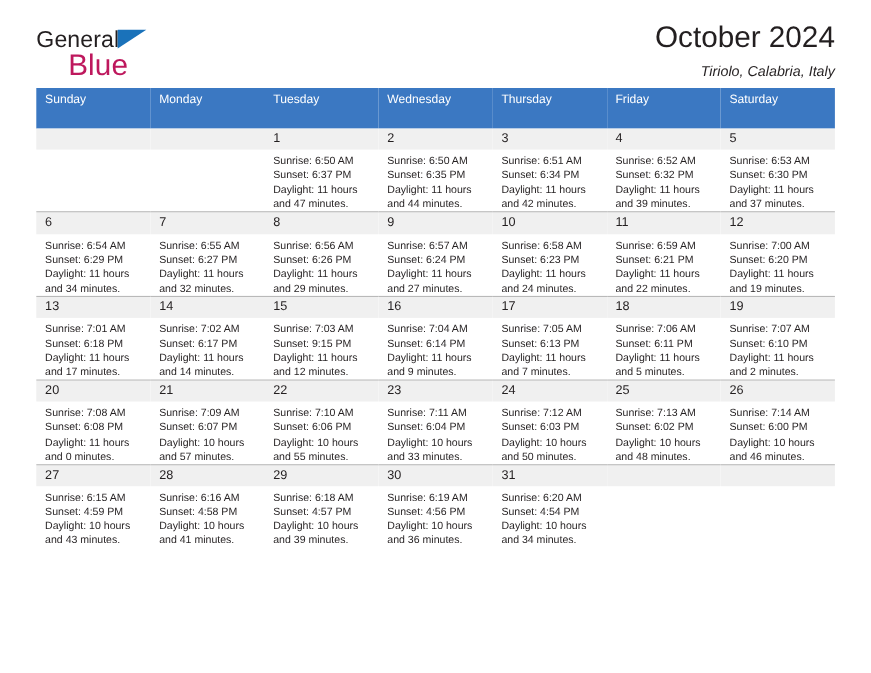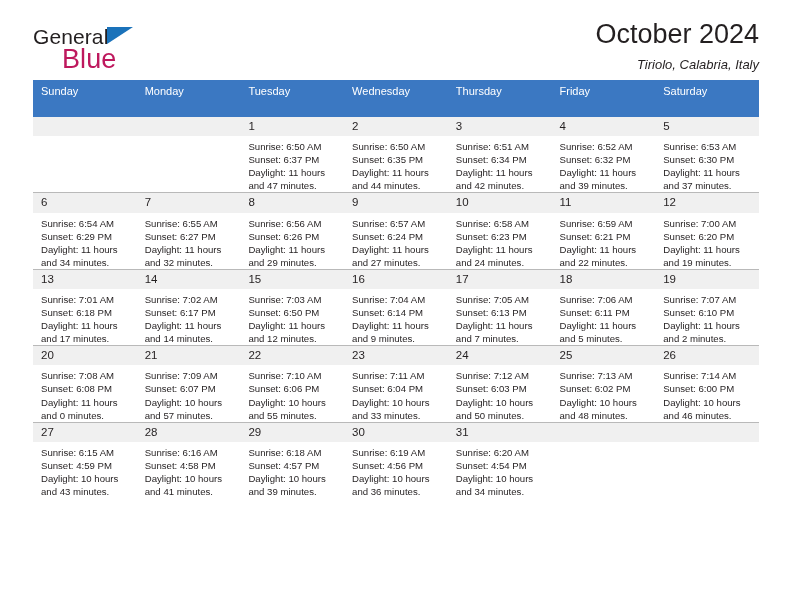--- a/index.html
+++ b/index.html
@@ -290,21 +290,21 @@
               <div>Sunrise: 7:02 AM</div>
               <div>Sunset: 6:17 PM</div>
               <div>Daylight: 11 hours</div>
               <div>and 14 minutes.</div>
             </div>
           </td>
           <td>
             <div class="daynum">15</div>
             <div class="details">
               <div>Sunrise: 7:03 AM</div>
-              <div>Sunset: 6:50 PM</div>
+              <div>Sunset: 9:15 PM</div>
               <div>Daylight: 11 hours</div>
               <div>and 12 minutes.</div>
             </div>
           </td>
           <td>
             <div class="daynum">16</div>
             <div class="details">
               <div>Sunrise: 7:04 AM</div>
               <div>Sunset: 6:14 PM</div>
               <div>Daylight: 11 hours</div>

